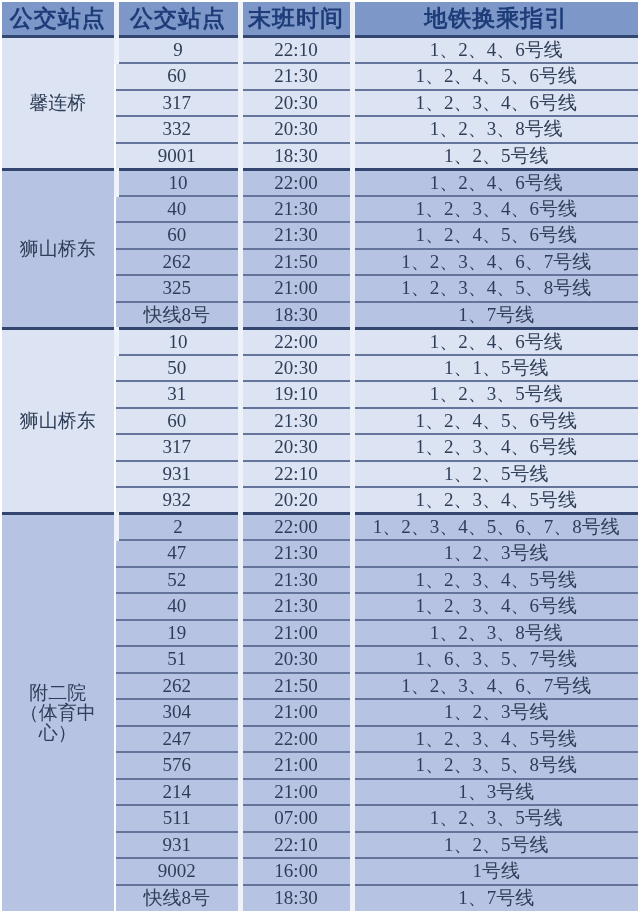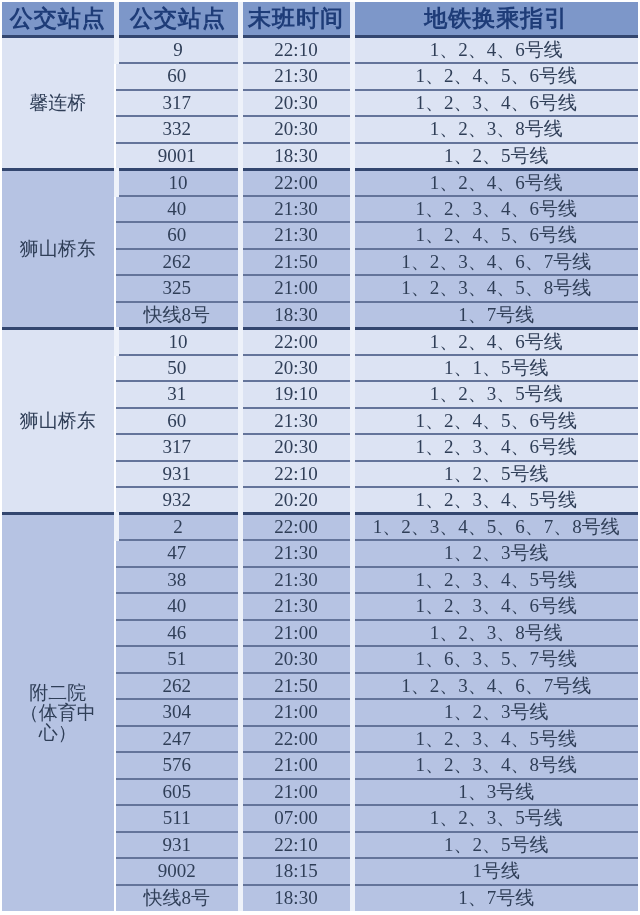--- a/index.html
+++ b/index.html
@@ -199,31 +199,31 @@
           <td>2</td>
           <td>22:00</td>
           <td>1、2、3、4、5、6、7、8号线</td>
         </tr>
         <tr class="shade-dark">
           <td>47</td>
           <td>21:30</td>
           <td>1、2、3号线</td>
         </tr>
         <tr class="shade-dark">
-          <td>38</td>
+          <td>52</td>
           <td>21:30</td>
           <td>1、2、3、4、5号线</td>
         </tr>
         <tr class="shade-dark">
           <td>40</td>
           <td>21:30</td>
           <td>1、2、3、4、6号线</td>
         </tr>
         <tr class="shade-dark">
-          <td>46</td>
+          <td>19</td>
           <td>21:00</td>
           <td>1、2、3、8号线</td>
         </tr>
         <tr class="shade-dark">
           <td>51</td>
           <td>20:30</td>
           <td>1、6、3、5、7号线</td>
         </tr>
         <tr class="shade-dark">
           <td>262</td>
@@ -236,40 +236,40 @@
           <td>1、2、3号线</td>
         </tr>
         <tr class="shade-dark">
           <td>247</td>
           <td>22:00</td>
           <td>1、2、3、4、5号线</td>
         </tr>
         <tr class="shade-dark">
           <td>576</td>
           <td>21:00</td>
-          <td>1、2、3、4、8号线</td>
-        </tr>
-        <tr class="shade-dark">
-          <td>605</td>
+          <td>1、2、3、5、8号线</td>
+        </tr>
+        <tr class="shade-dark">
+          <td>214</td>
           <td>21:00</td>
           <td>1、3号线</td>
         </tr>
         <tr class="shade-dark">
           <td>511</td>
           <td>07:00</td>
           <td>1、2、3、5号线</td>
         </tr>
         <tr class="shade-dark">
           <td>931</td>
           <td>22:10</td>
           <td>1、2、5号线</td>
         </tr>
         <tr class="shade-dark">
           <td>9002</td>
-          <td>18:15</td>
+          <td>16:00</td>
           <td>1号线</td>
         </tr>
         <tr class="shade-dark">
           <td>快线8号</td>
           <td>18:30</td>
           <td>1、7号线</td>
         </tr>
       </tbody>
   </table>
 </div>

